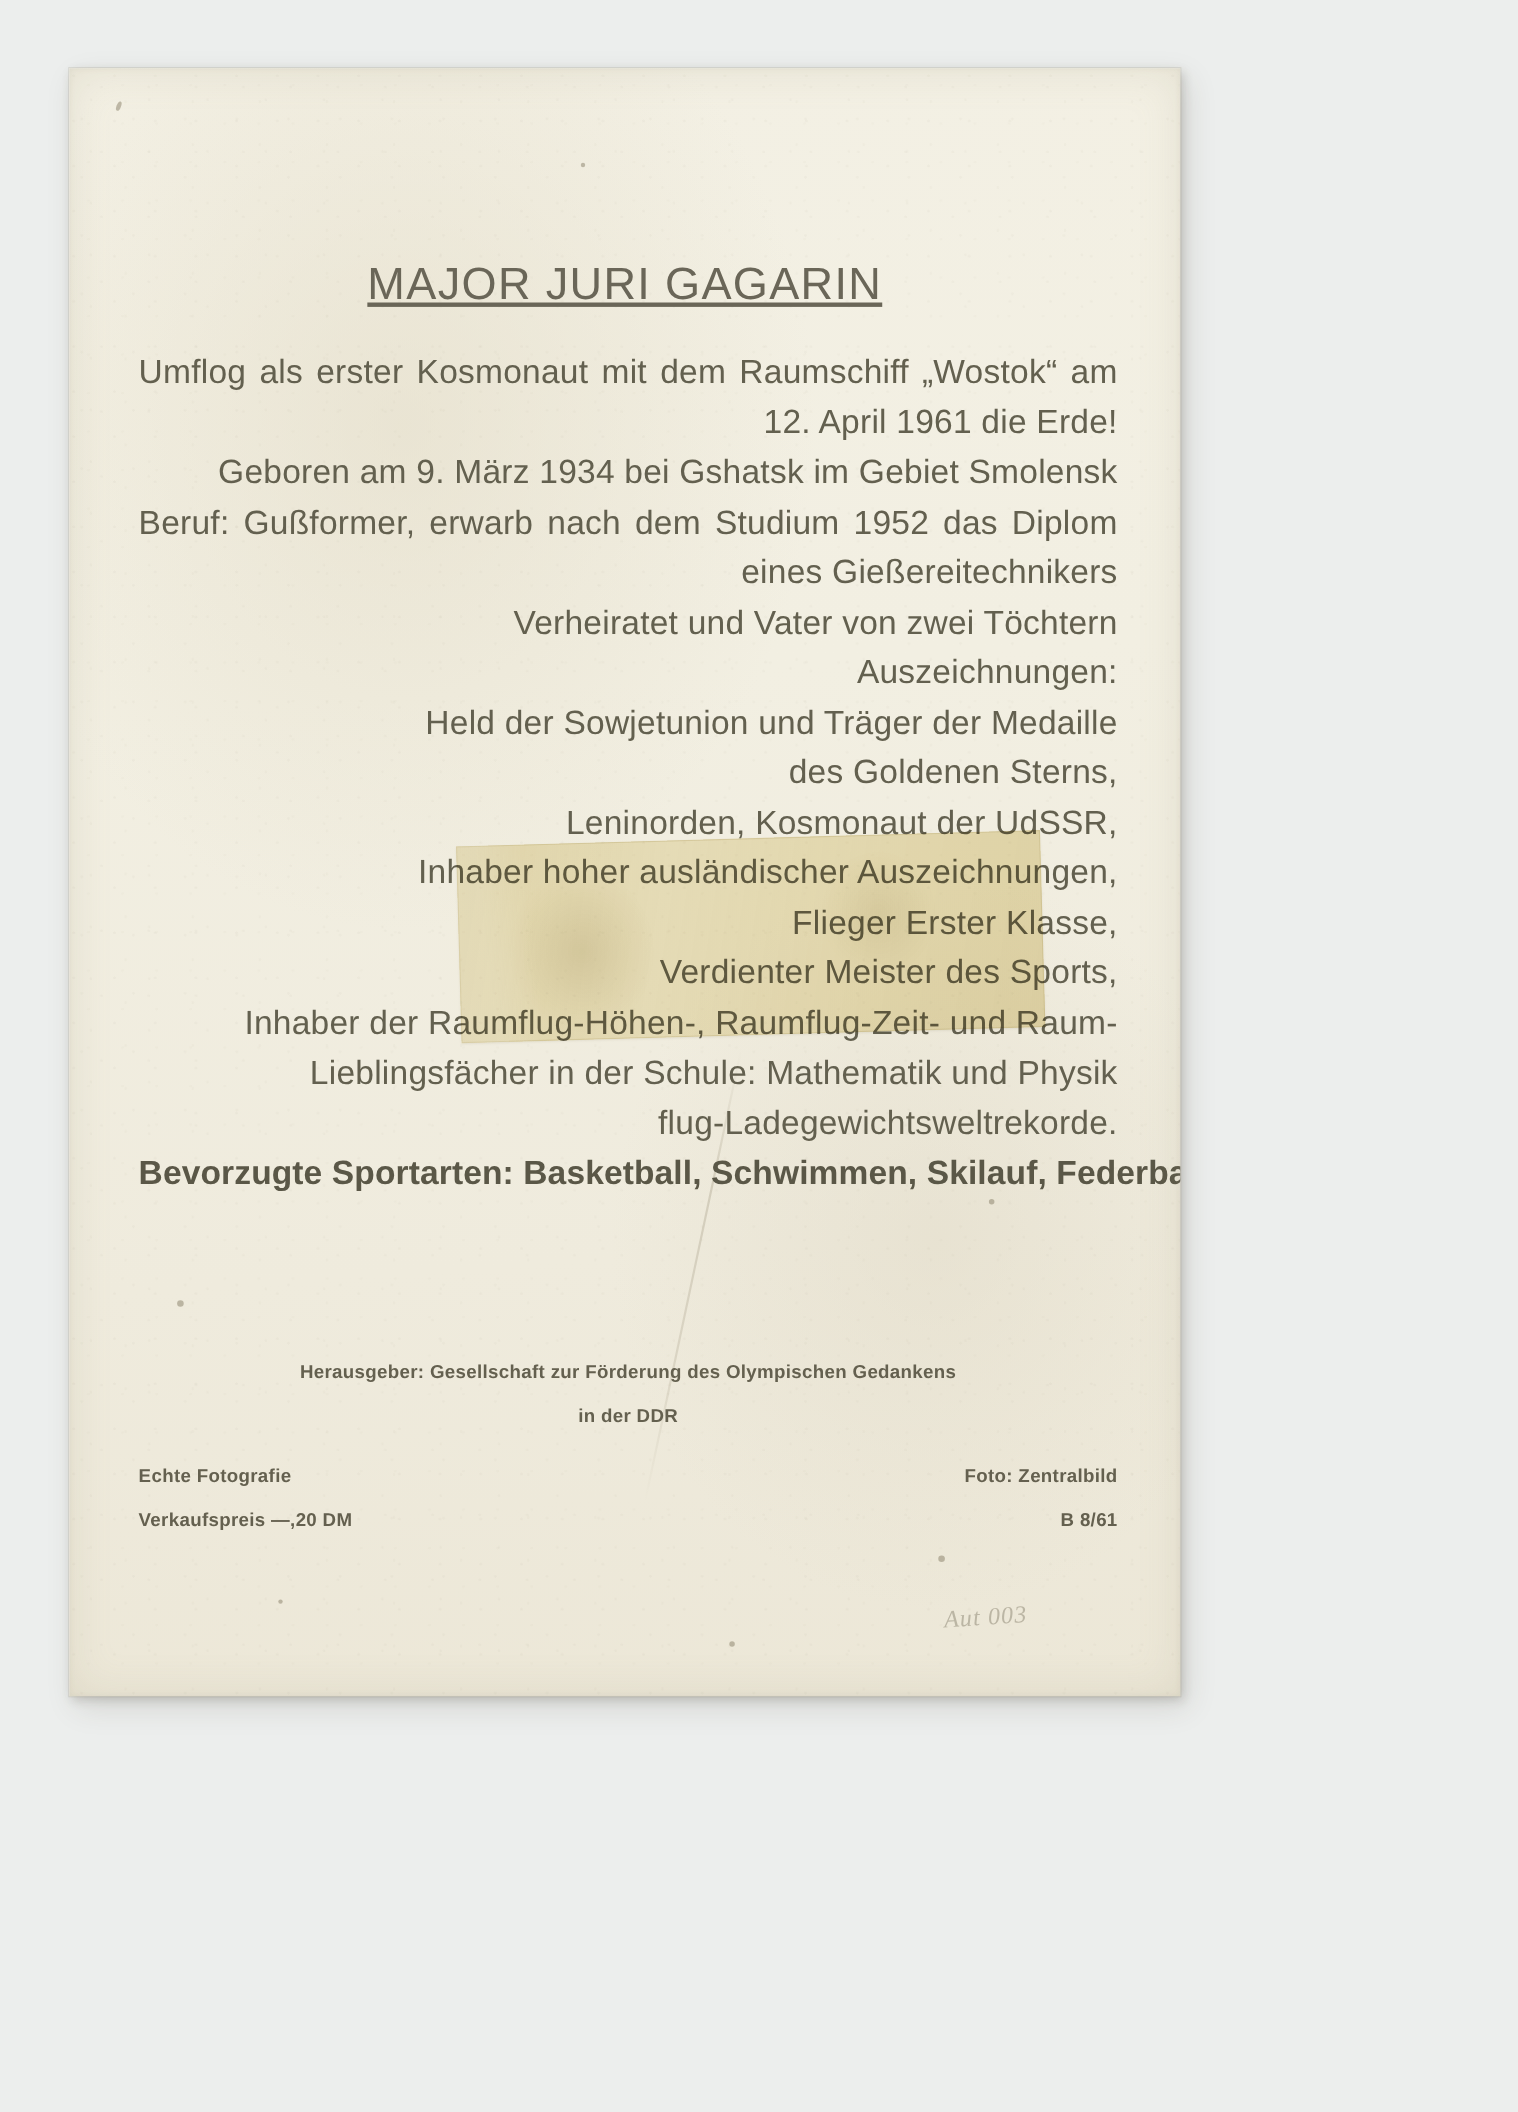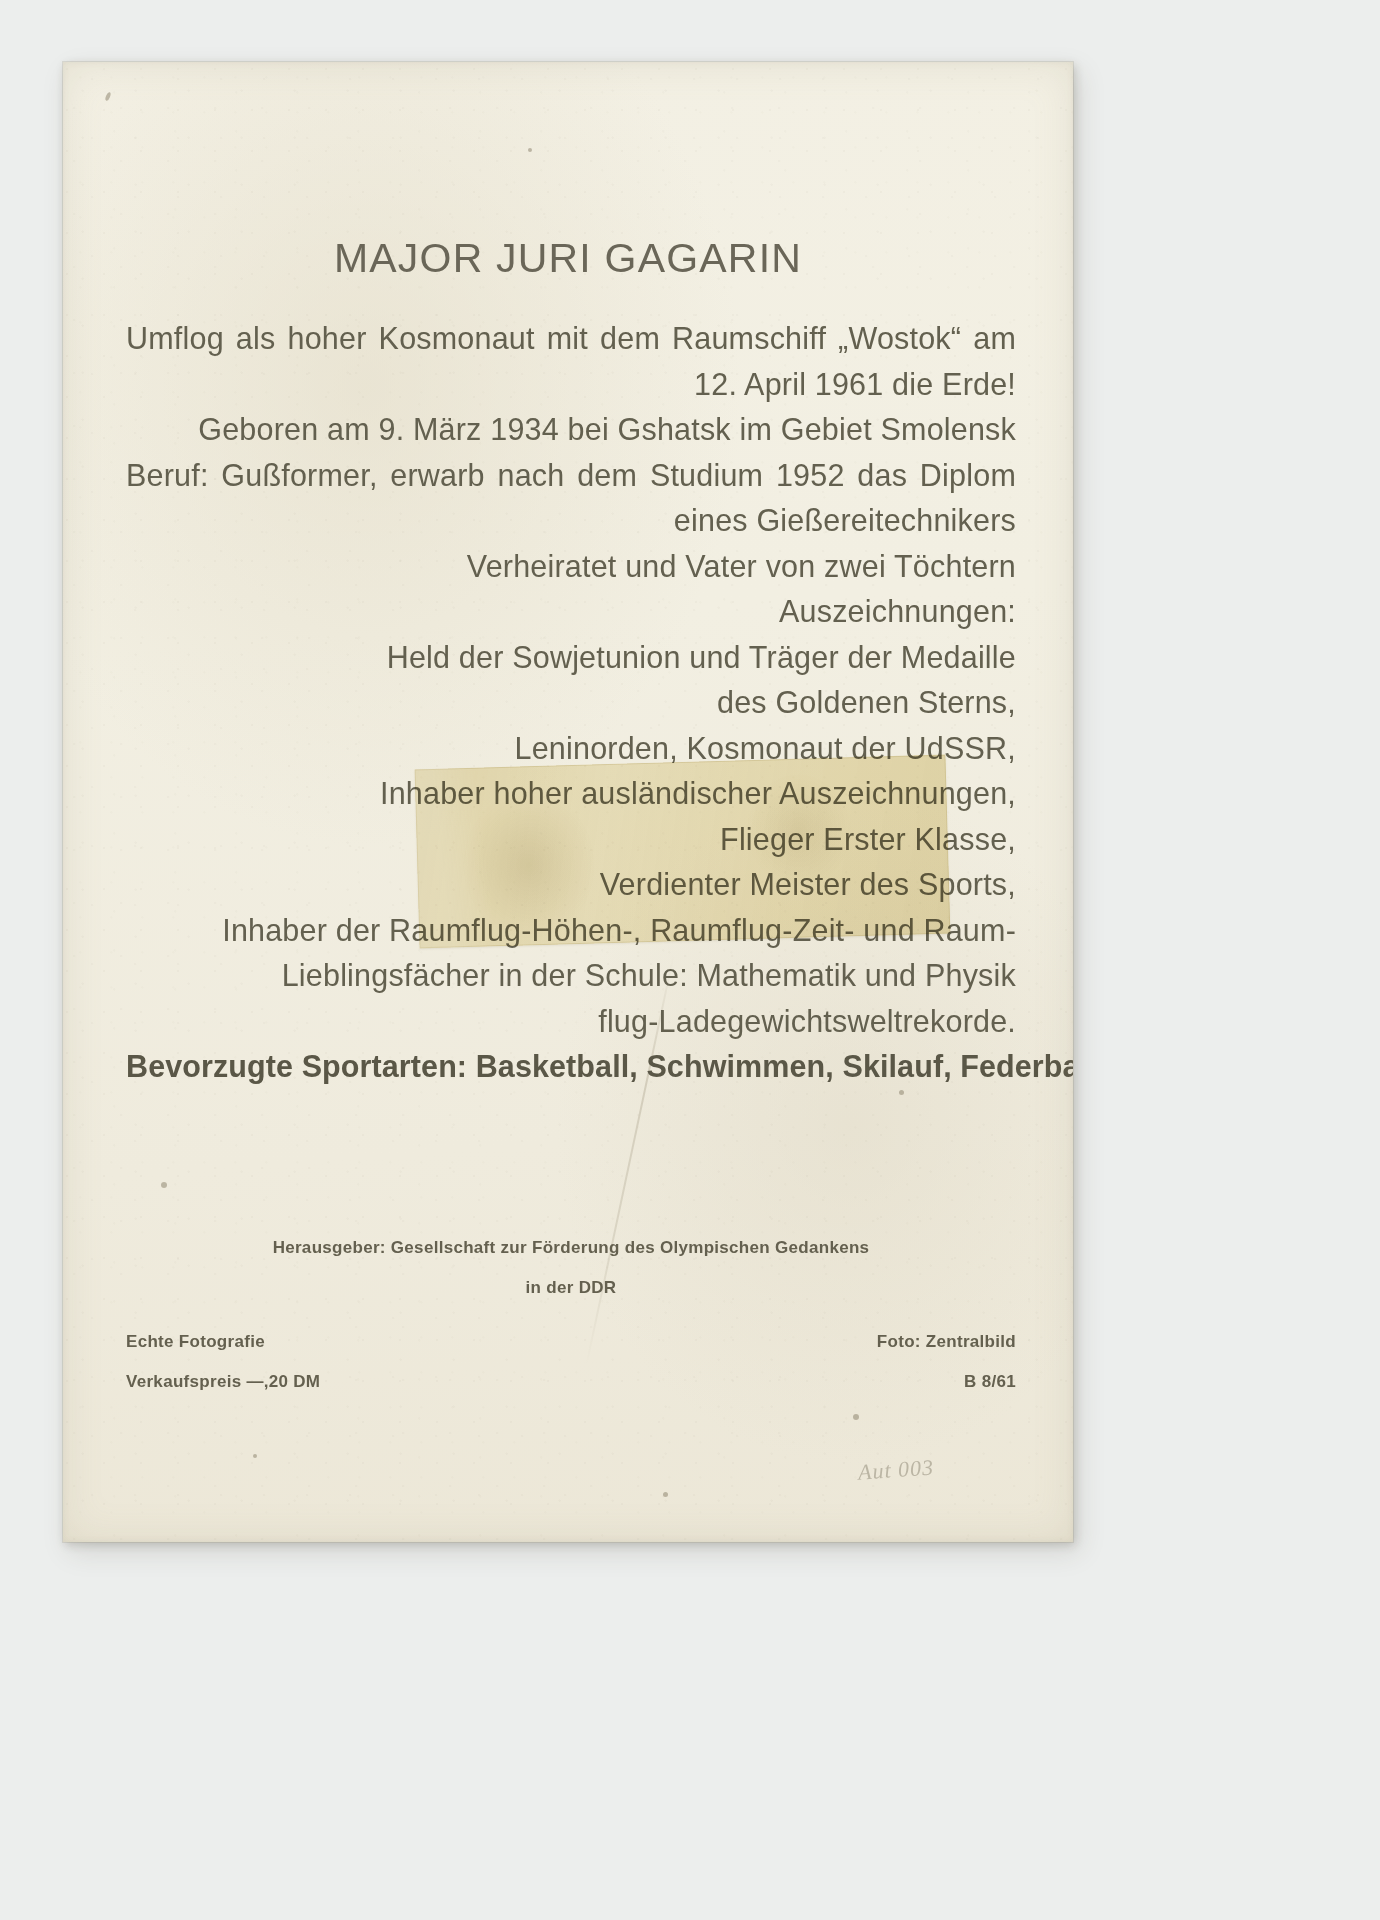--- a/index.html
+++ b/index.html
@@ -108,20 +108,21 @@
     position: absolute;
     left: 0;
     right: 0;
     top: 173px;
     text-align: center;
     font-size: 41px;
     letter-spacing: 1.2px;
     color: #6a6658;
     font-family: "Liberation Sans", sans-serif;
     white-space: nowrap;
+    text-decoration: underline;
   }
 
   .body-block {
     position: absolute;
     left: 63px;
     top: 254px;
     width: 890px;
   }
 
   .line {
@@ -203,21 +204,21 @@
   <span class="fleck" style="left:790px; top:1352px;width:6px; height:6px;"></span>
   <span class="fleck" style="left:600px; top:1430px;width:5px; height:5px;"></span>
   <span class="fleck" style="left:190px; top:1392px;width:4px; height:4px;"></span>
   <span class="fleck" style="left:465px; top:86px;  width:4px; height:4px;"></span>
 
   <div id="text-layer">
 
     <div class="title">MAJOR JURI GAGARIN</div>
 
     <div class="body-block">
-      <div class="line justify">Umflog als hoher Kosmonaut mit dem Raumschiff „Wostok“ am</div>
+      <div class="line justify">Umflog als erster Kosmonaut mit dem Raumschiff „Wostok“ am</div>
       <div class="line">12. April 1961 die Erde!</div>
       <div class="line">Geboren am 9. März 1934 bei Gshatsk im Gebiet Smolensk</div>
       <div class="line justify">Beruf: Gußformer, erwarb nach dem Studium 1952 das Diplom</div>
       <div class="line indent2">eines Gießereitechnikers</div>
       <div class="line">Verheiratet und Vater von zwei Töchtern</div>
       <div class="line">Auszeichnungen:</div>
       <div class="line indent1">Held der Sowjetunion und Träger der Medaille</div>
       <div class="line indent1">des Goldenen Sterns,</div>
       <div class="line indent1">Leninorden, Kosmonaut der UdSSR,</div>
       <div class="line indent1">Inhaber hoher ausländischer Auszeichnungen,</div>

